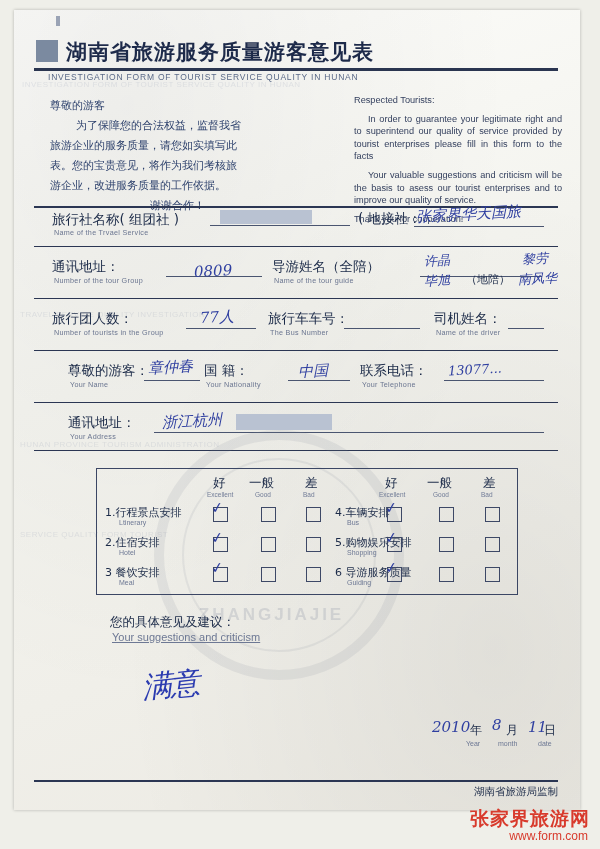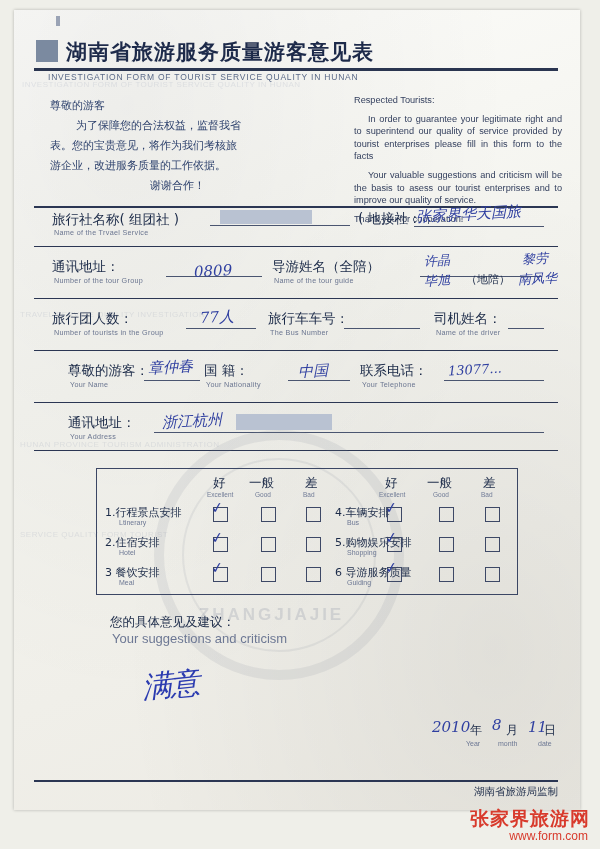--- a/index.html
+++ b/index.html
@@ -123,21 +123,21 @@
   }
   .tick{
     position:absolute;color:#2f3fa0;font-size:15px;font-family:"DejaVu Sans",sans-serif;
     transform:rotate(-8deg);
   }
   .item-cn{position:absolute;font-size:11px;color:#1b2a48;font-family:"DejaVu Sans",sans-serif;}
   .item-en{position:absolute;font-size:7px;color:#6d7894;}
 
   
   .sugg-cn{position:absolute;left:96px;top:604px;font-size:12.5px;color:#1b2a48;font-family:"DejaVu Sans",sans-serif;}
-  .sugg-en{position:absolute;left:98px;top:621px;font-size:13px;color:#6d7894;}
+  .sugg-en{position:absolute;left:98px;top:621px;font-size:11px;color:#6d7894;text-decoration:underline;}
   .sig{
     position:absolute;left:128px;top:655px;
     color:#2b3bb0;font-size:30px;font-family:"DejaVu Serif",serif;font-style:italic;
     transform:rotate(-6deg);letter-spacing:-2px;
   }
   .datefield{position:absolute;left:418px;top:712px;color:#1b2a48;font-size:12px;font-family:"DejaVu Sans",sans-serif;}
   .date-en{position:absolute;font-size:7px;color:#6d7894;}
   .dnum{position:absolute;color:#2f3fa0;font-family:"DejaVu Serif",serif;font-style:italic;font-size:15px;}
 
   .footer-line{position:absolute;left:20px;top:770px;width:524px;height:2px;background:#2b3653;}
@@ -168,20 +168,21 @@
     <div class="corner-mark"></div>
 
     <div class="hdr-bar"></div>
     <div class="title">湖南省旅游服务质量游客意见表</div>
     <div class="title-underline"></div>
     <div class="title-en">INVESTIGATION FORM OF TOURIST SERVICE QUALITY IN HUNAN</div>
 
     <div class="preamble">
       <span class="ln">尊敬的游客</span>
       <span class="ln indent">为了保障您的合法权益，监督我省</span>
+      <span class="ln">旅游企业的服务质量，请您如实填写此</span>
       <span class="ln">表。您的宝贵意见，将作为我们考核旅</span>
       <span class="ln">游企业，改进服务质量的工作依据。</span>
       <span class="ln center">谢谢合作！</span>
     </div>
 
     <div class="eng">
       <p>Respected Tourists:</p>
       <p class="ind">In order to guarantee your legitimate right and to superintend our quality of service provided by tourist enterprises please fill in this form to the facts</p>
       <p class="ind">Your valuable suggestions and criticism will be the basis to asess our tourist enterprises and to improve our quality of service.</p>
       <p>Thank you for cooperation!</p>

